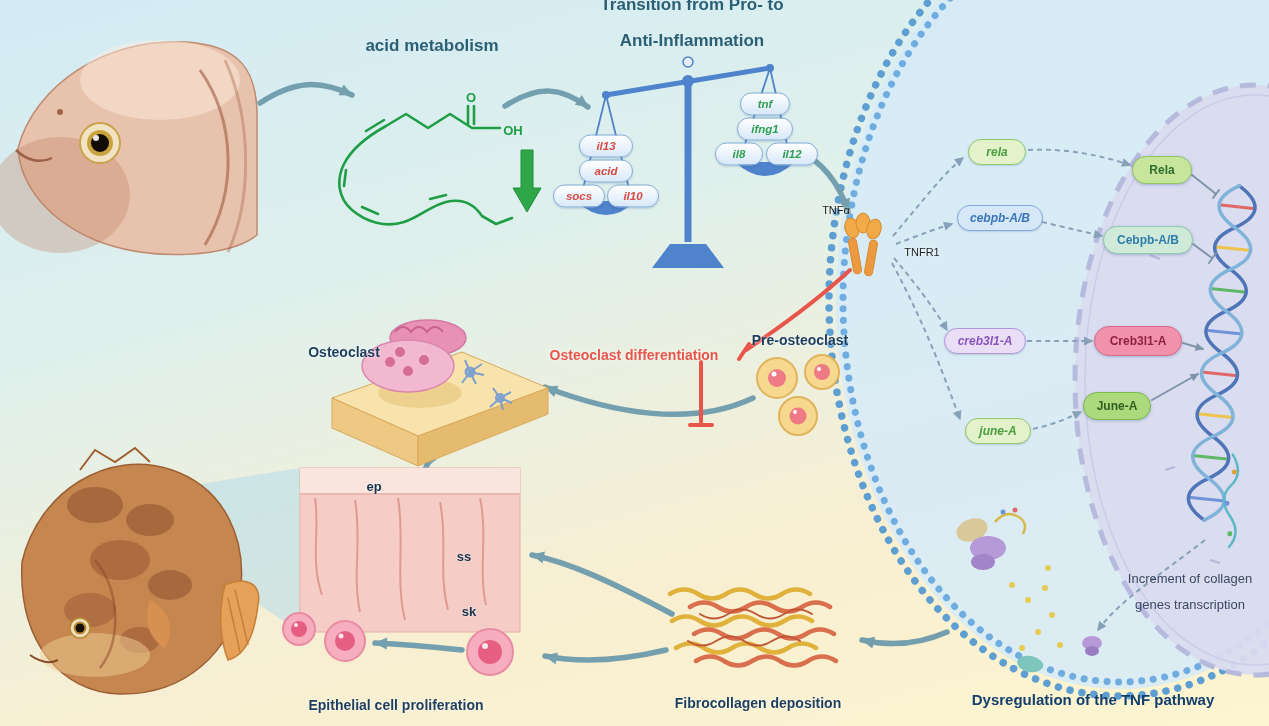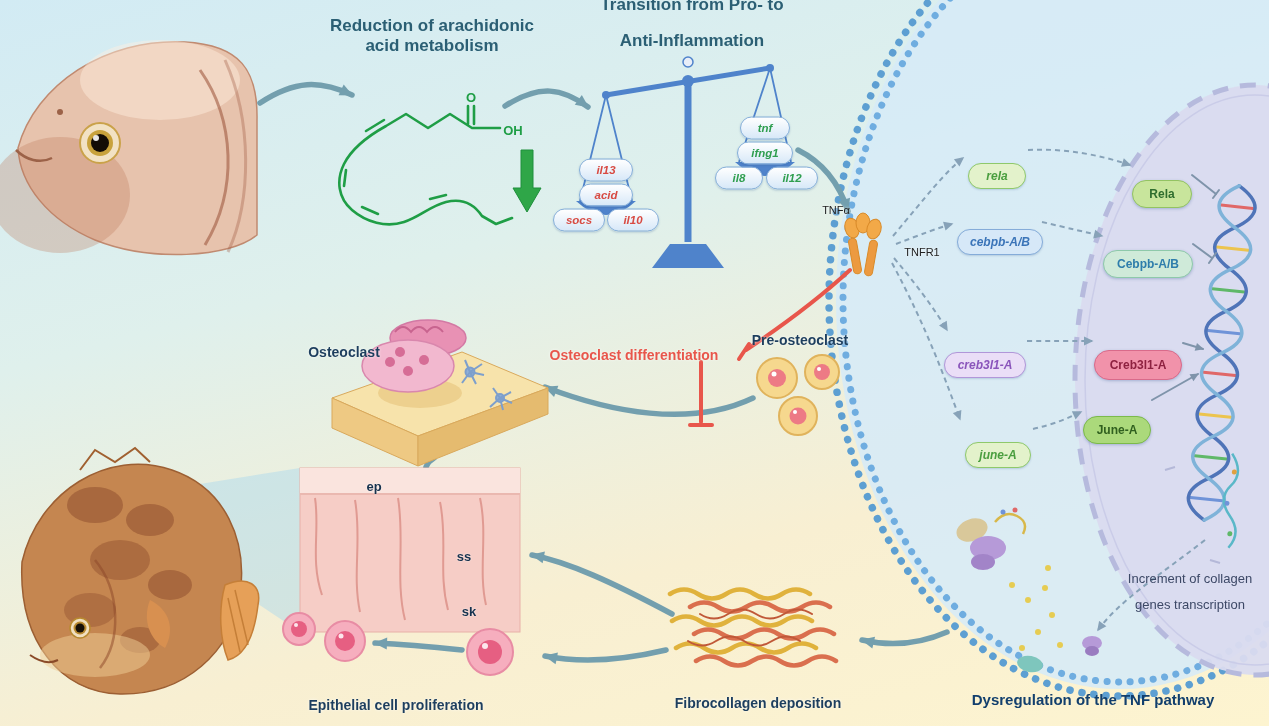--- a/index.html
+++ b/index.html
@@ -12,21 +12,21 @@
   .lbl{position:absolute;transform:translate(-50%,-50%);white-space:nowrap;}
   .sec-title{font-size:17px;font-weight:bold;color:#2b5f74;}
   .navy{font-size:15px;font-weight:bold;color:#123f6d;}
   .sub{font-size:14px;font-weight:bold;color:#1d3e5e;text-shadow:0 0 3px rgba(255,255,255,.85);}
   .red-lbl{color:#e8564b;}
   .tiny{font-size:11px;font-weight:normal;color:#222;text-shadow:0 0 3px rgba(255,255,255,.9);}
   .skin-lbl{font-size:13px;font-weight:bold;color:#16324e;text-shadow:0 0 2px rgba(255,255,255,.7);}
   .note{font-size:13px;font-weight:normal;color:#3c4866;}
   .green-atom{font-size:13px;font-weight:bold;color:#1f9e46;}
   .pill{position:absolute;transform:translate(-50%,-50%);display:flex;align-items:center;justify-content:center;
-        border-radius:999px;font-weight:bold;line-height:1;margin-top:24px;}
+        border-radius:999px;font-weight:bold;line-height:1;}
   .scale-pill{font-size:11.5px;font-style:italic;background:linear-gradient(180deg,#ffffff,#d7e8f8);
         border:1.5px solid #85aed9;box-shadow:0 1px 2px rgba(40,80,140,.25);}
   .anti{color:#d84a42;text-align:center;} .pro{color:#2e9e4f;}
   .gene-pill{font-size:12px;font-style:italic;border:1.5px solid;box-shadow:0 1px 2px rgba(40,80,140,.2);}
   .prot-pill{font-size:12px;border:1.5px solid;box-shadow:0 1px 3px rgba(40,80,140,.3);}
   .g-green{background:#e3f2cb;border-color:#8fc96b;color:#4a9e3f;}
   .g-blue{background:#d6e8f8;border-color:#85acd9;color:#3a74b8;}
   .g-purple{background:#eadef7;border-color:#b197d9;color:#8a55bb;}
   .p-green1{background:#c8e59c;border-color:#93c362;color:#2f6e2f;}
   .p-teal{background:#cfead9;border-color:#8ec9aa;color:#2e7dab;}
@@ -281,21 +281,20 @@
         <circle cx="485" cy="646" r="3" fill="#fff" opacity=".85"></circle>
     <circle cx="345" cy="641" r="20" fill="#f6aebe" stroke="#e88ca4" stroke-width="2"></circle>
     <circle cx="345" cy="641" r="10" fill="#e65f82"></circle>
         <circle cx="341" cy="636" r="2.5" fill="#fff" opacity=".85"></circle>
     <circle cx="299" cy="629" r="16" fill="#f6aebe" stroke="#e88ca4" stroke-width="2"></circle>
     <circle cx="299" cy="629" r="8" fill="#e65f82"></circle>
         <circle cx="296" cy="625" r="2" fill="#fff" opacity=".85"></circle>
   </g>
 </svg>
 
-<div class="lbl sec-title" style="left:432px;top:26px;">Reduction of arachidonic</div>
 <div class="lbl sec-title" style="left:432px;top:46px;">acid metabolism</div>
 <div class="lbl sec-title" style="left:692px;top:5px;">Transition from Pro- to</div>
 <div class="lbl sec-title" style="left:692px;top:41px;">Anti-Inflammation</div>
 <div class="lbl navy" style="left:1093px;top:699px;">Dysregulation of the TNF pathway</div>
 
 <div class="lbl green-atom" style="left:471px;top:97px;">O</div>
 <div class="lbl green-atom" style="left:513px;top:130px;text-align:center;">OH</div>
 
 <div class="lbl sub" style="left:344px;top:352px;">Osteoclast</div>
 <div class="lbl sub red-lbl" style="left:634px;top:355px;">Osteoclast differentiation</div>

